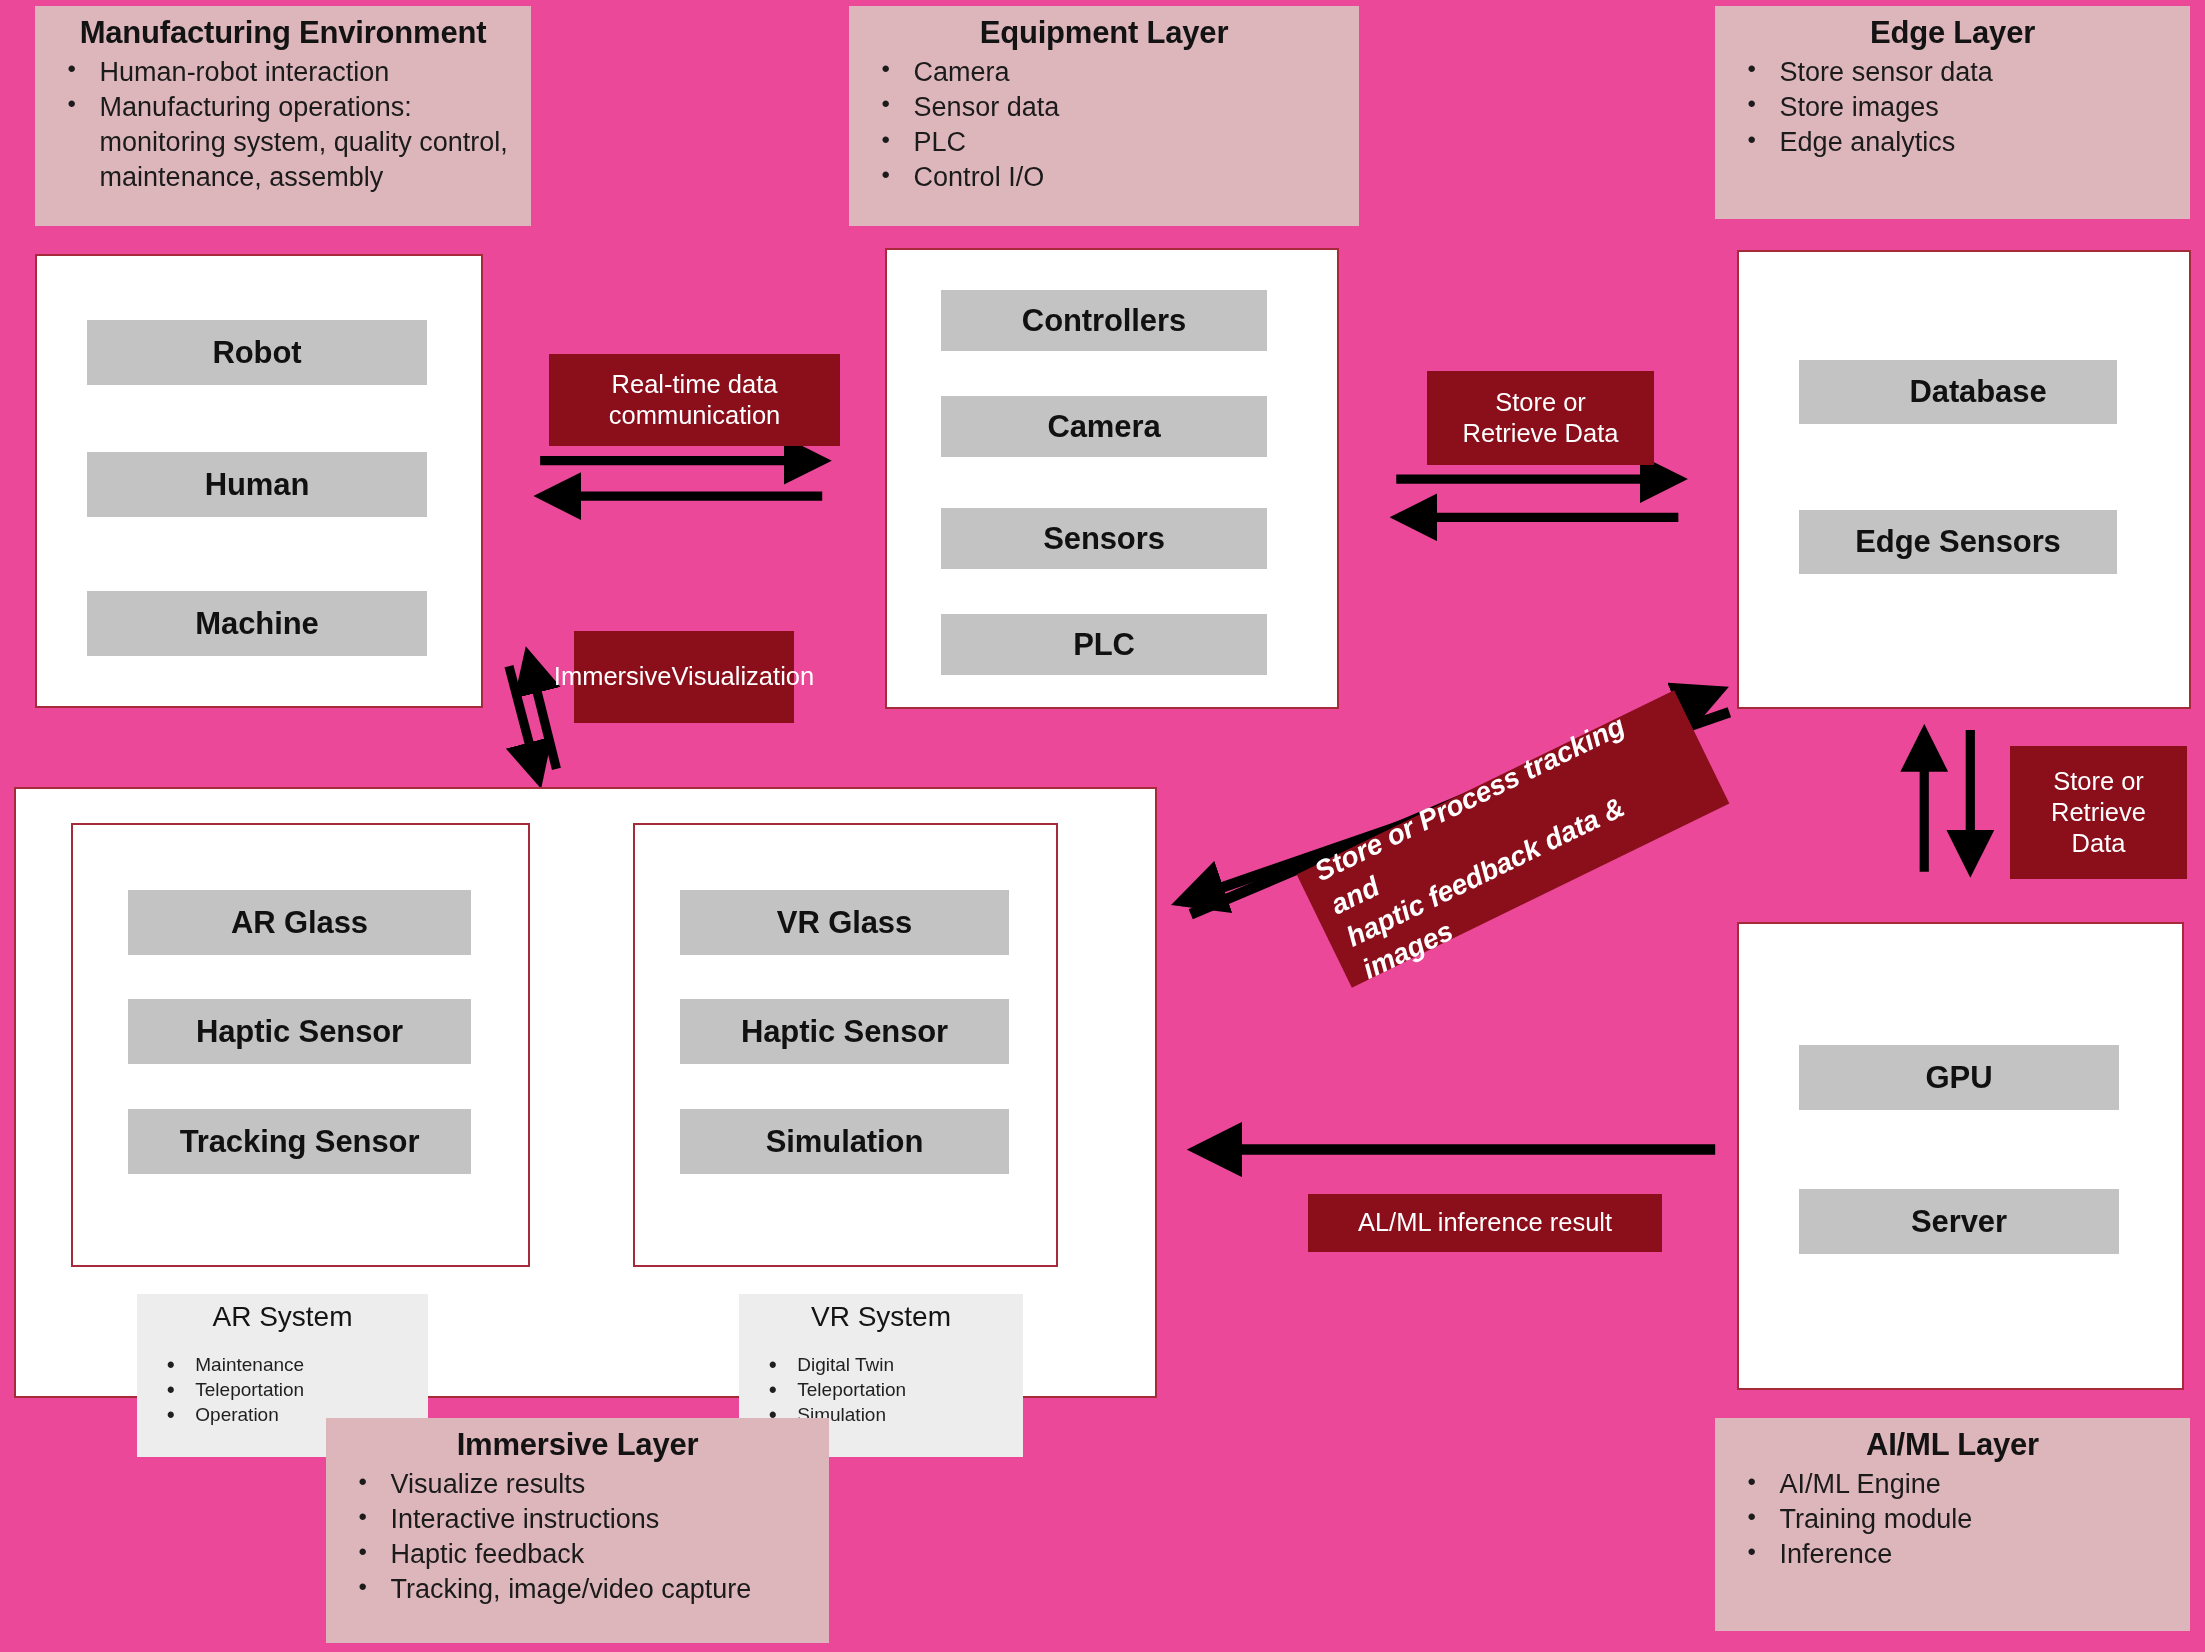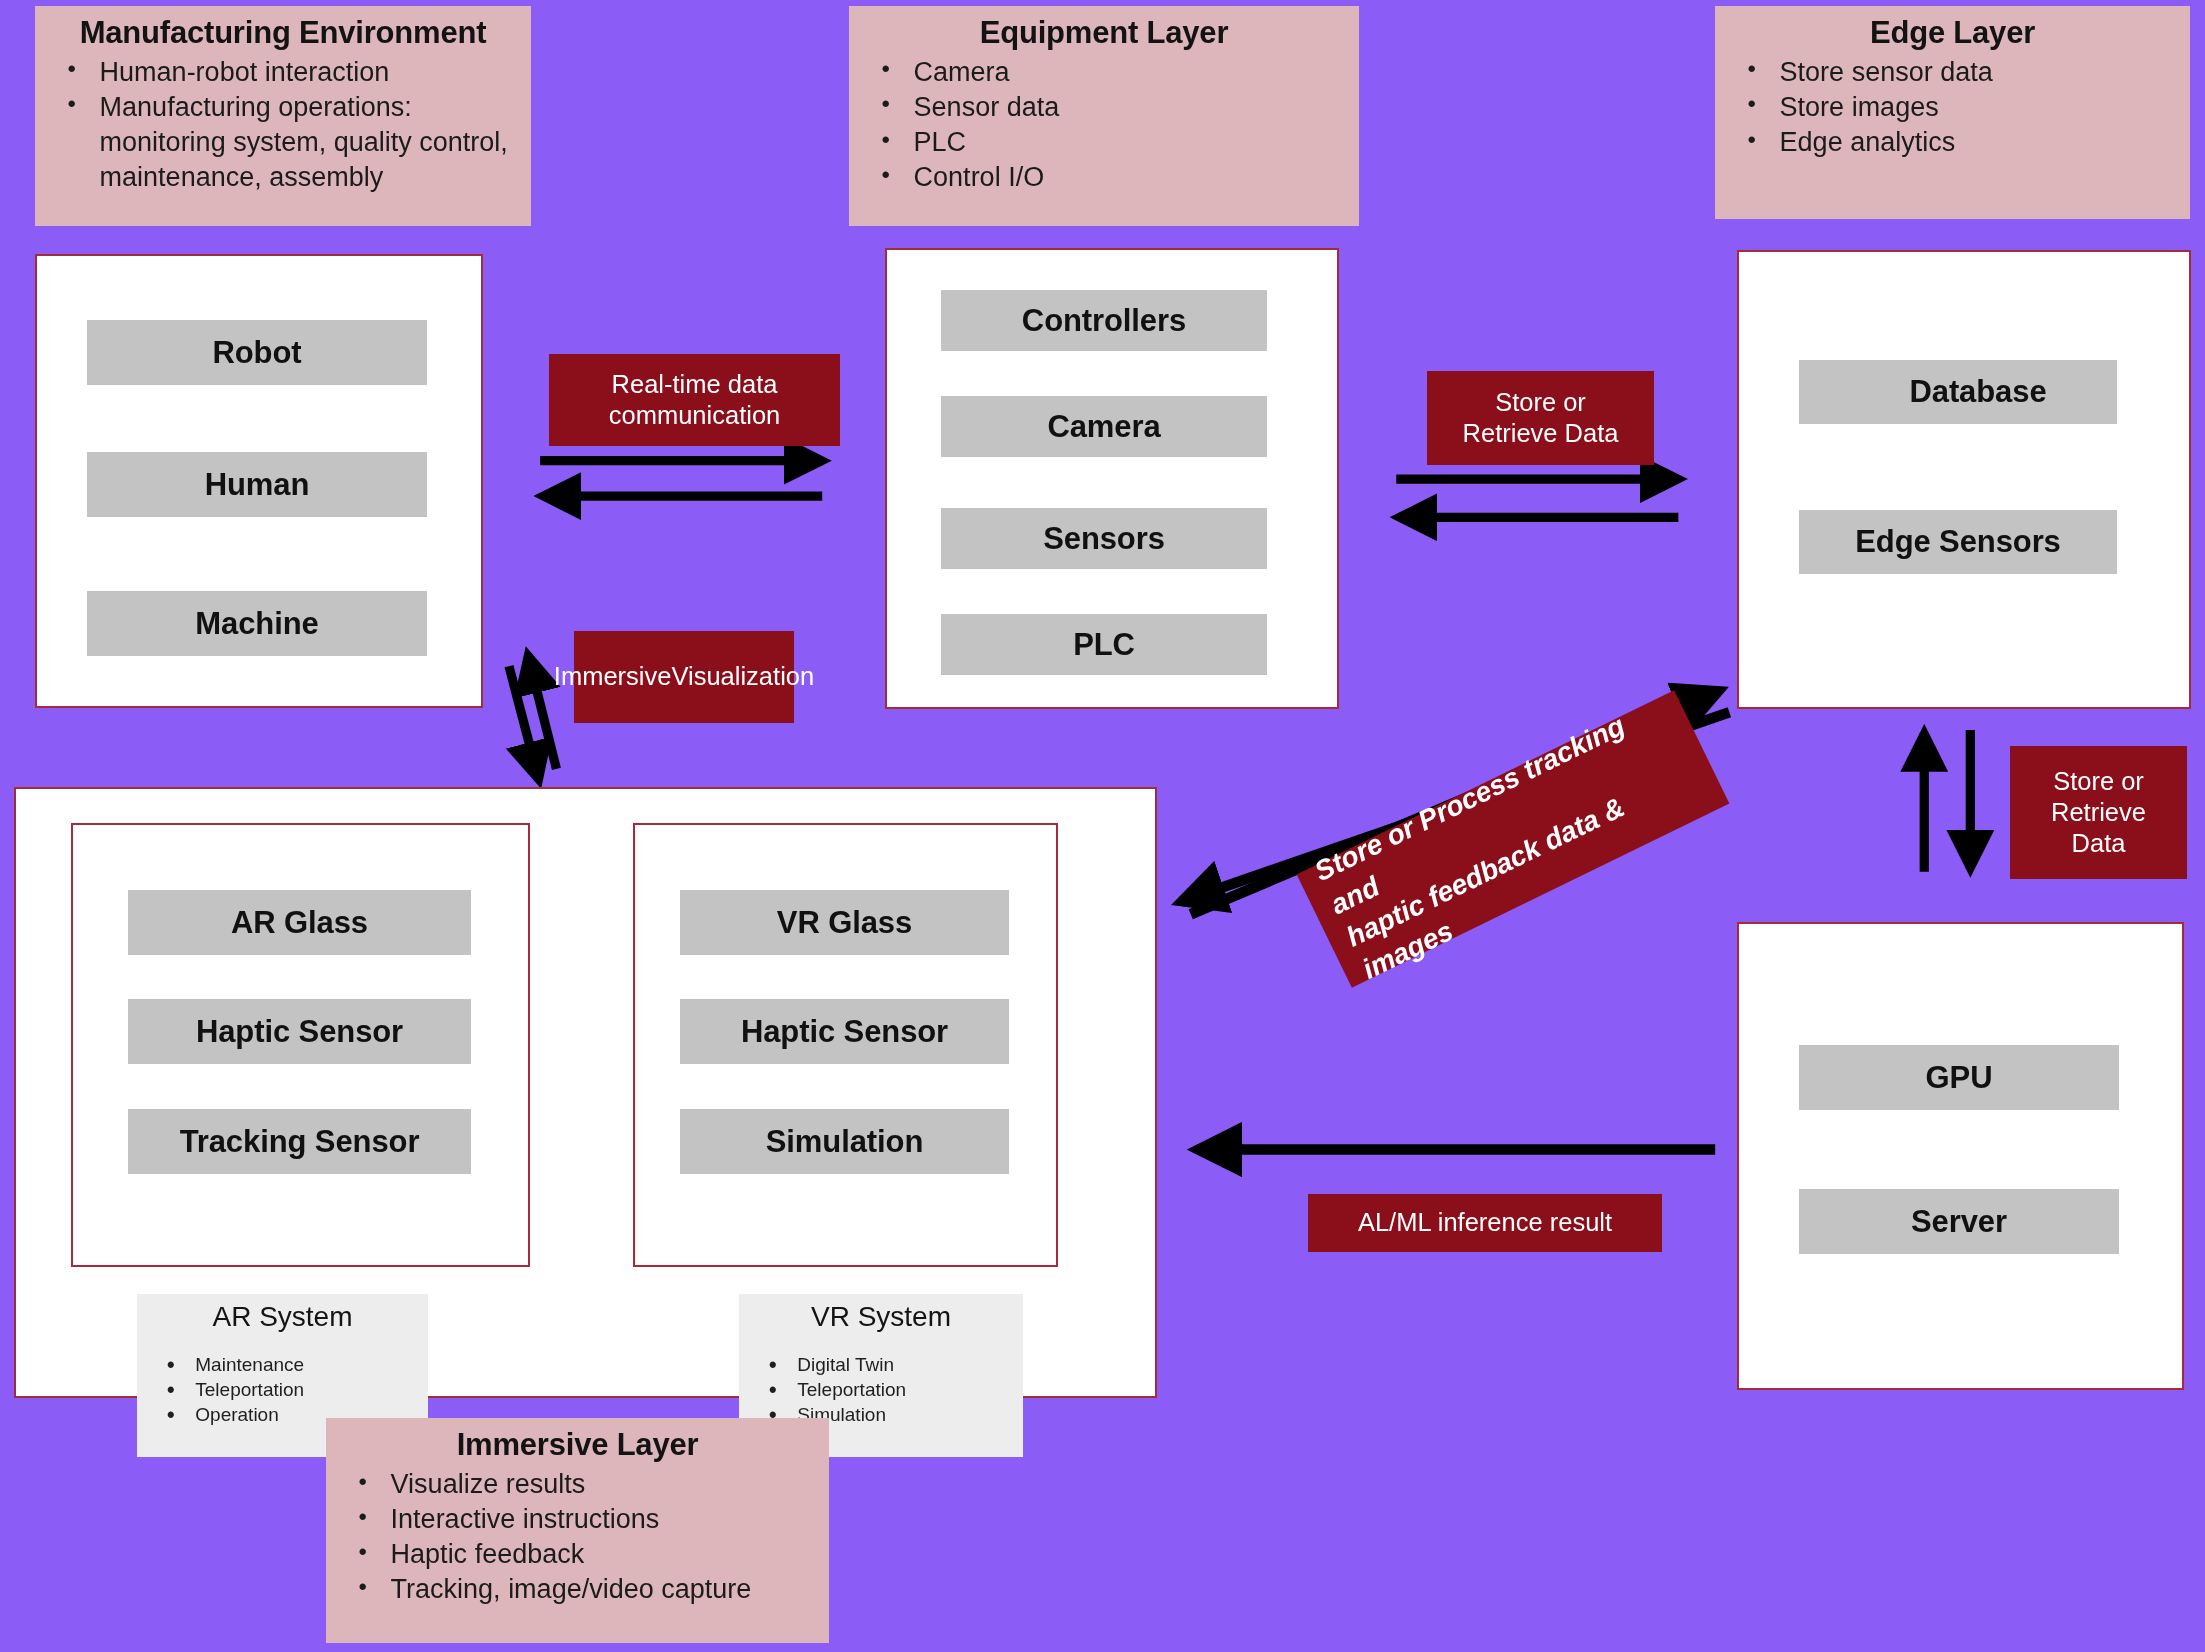--- a/index.html
+++ b/index.html
@@ -4,21 +4,21 @@
 <style>
   html, body {
     margin: 0;
     padding: 0;
     background: #ffffff;
   }
   #canvas {
     position: relative;
     width: 2205px;
     height: 1652px;
-    background: #8b5cf6;
+    background: #ec4899;
     font-family: "Liberation Sans", sans-serif;
     overflow: hidden;
   }
 
   
   .panel {
     position: absolute;
     background: #DDB6BB;
     box-sizing: border-box;
     padding: 10px 15.6px 11.3px 15.6px;
@@ -273,20 +273,28 @@
   <div class="panel" style="left:326px; top:1418px; width:503px; height:225px;">
     <div class="panel-title">Immersive Layer</div>
     <ul>
       <li>Visualize results</li>
       <li>Interactive instructions</li>
       <li>Haptic feedback</li>
       <li>Tracking, image/video capture</li>
     </ul>
   </div>
 
+  <div class="panel" style="left:1715px; top:1418px; width:475px; height:213px;">
+    <div class="panel-title">AI/ML Layer</div>
+    <ul>
+      <li>AI/ML Engine</li>
+      <li>Training module</li>
+      <li>Inference</li>
+    </ul>
+  </div>
 
   <div class="rlabel" style="left:549px; top:354px; width:291px; height:92px; flex-direction:column;">
     <span>Real-time data</span>
     <span>communication</span>
   </div>
 
   <div class="rlabel" style="left:574px; top:631px; width:220px; height:92px; flex-direction:row;">
     <span>Immersive</span>
     <span>Visualization</span>
   </div>

